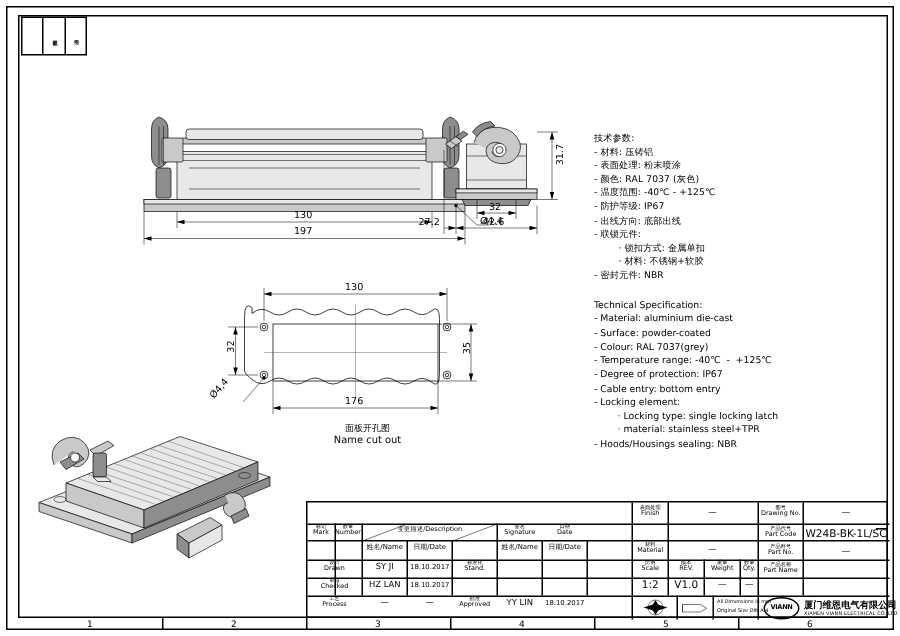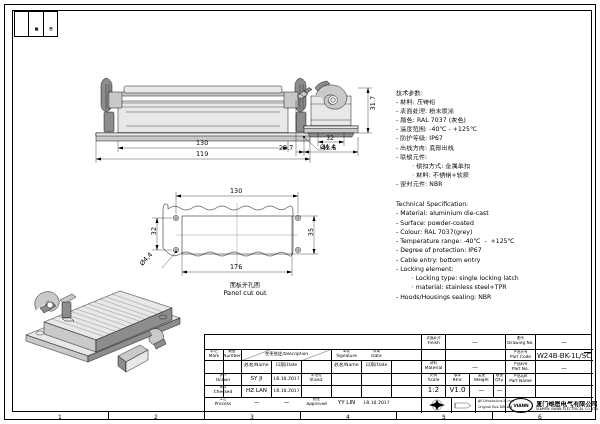--- a/index.html
+++ b/index.html
@@ -132,21 +132,21 @@
       <path d="M96 159 l5 -1.5 l0 3 Z" fill="#000"></path>
       <path d="M310 159 l-5 -1.5 l0 3 Z" fill="#000"></path>
 
       <line class="ln-thin" x1="304" y1="137" x2="318" y2="150"></line>
       <line class="ln-thin" x1="318" y1="150" x2="326" y2="150"></line>
       <circle cx="304" cy="137" r="1.1" fill="#000"></circle>
     </g>
   </svg>
 
   <div class="abs dim" style="left:196px;top:139px;">130</div>
-  <div class="abs dim" style="left:196px;top:150px;">119</div>
+  <div class="abs dim" style="left:196px;top:150px;">197</div>
   <div class="abs dim" style="left:320px;top:143px;">Ø4,4</div>
 
   <svg style="left:0px;top:0px;width:600px;height:424px;">
     <g>
 
       <path class="fill-md" d="M297 96 l7 -5 l4 3 l-7 5 Z"></path>
       <path class="fill-dk" d="M304 91 l5 -3.5 l3 2 l-5 3.5 Z"></path>
       <line class="ln-thin" x1="300" y1="94" x2="306" y2="98"></line>
 
       <rect class="fill-lt" x="311" y="96" width="40" height="30"></rect>
@@ -182,21 +182,21 @@
 
       <line class="ln-thin" x1="296" y1="100" x2="296" y2="156"></line>
       <line class="ln-thin" x1="296" y1="152" x2="304" y2="152"></line>
       <path d="M304 152 l-5 -1.5 l0 3 Z" fill="#000"></path>
     </g>
   </svg>
 
   <div class="abs dim-v" style="left:369px;top:96px;">31.7</div>
   <div class="abs dim" style="left:326px;top:134px;">32</div>
   <div class="abs dim" style="left:322px;top:144px;">42.6</div>
-  <div class="abs dim" style="left:279px;top:144px;">28.7</div>
+  <div class="abs dim" style="left:279px;top:144px;">27.2</div>
 
   <svg style="left:0px;top:0px;width:600px;height:424px;">
     <g>
 
       <path class="ln" d="M168 209
         q6 -5 12 -1 q6 4 12 0 q6 -4 12 0 q6 4 12 0 q6 -4 12 0 q6 4 12 0
         q6 -4 12 0 q6 4 12 0 q6 -4 12 0 q6 4 12 -1
         q5 -4 5 6 l0 36 q0 10 -5 6 q-6 -5 -12 -1 q-6 4 -12 0 q-6 -4 -12 0
         q-6 4 -12 0 q-6 -4 -12 0 q-6 4 -12 0 q-6 -4 -12 0 q-6 4 -12 0
         q-6 -4 -12 0 q-6 4 -12 -1 q-5 -4 -5 -6 l0 -36 q0 -10 5 -6 Z"></path>
@@ -243,21 +243,21 @@
     </g>
   </svg>
 
   <div class="abs dim" style="left:230px;top:187px;">130</div>
   <div class="abs dim" style="left:230px;top:263px;">176</div>
   <div class="abs dim-v" style="left:150px;top:227px;">32</div>
   <div class="abs dim-v" style="left:307px;top:228px;">35</div>
   <div class="abs dim-d" style="left:138px;top:262px;transform:rotate(-48deg);">Ø4,4</div>
 
   <div class="abs caption-cn" style="left:200px;top:281px;width:90px;">面板开孔图</div>
-  <div class="abs caption" style="left:200px;top:289px;width:90px;">Panel cut out</div>
+  <div class="abs caption" style="left:200px;top:289px;width:90px;">Name cut out</div>
 
   <svg style="left:0px;top:0px;width:600px;height:424px;">
     <g>
 
       <path class="fill-lt" d="M26 335 L118 298 L180 318 L88 356 Z"></path>
       <path class="fill-md" d="M26 335 L88 356 L88 362 L26 341 Z"></path>
       <path class="fill-dk" d="M88 356 L180 318 L180 324 L88 362 Z"></path>
 
       <path class="fill-lt" d="M44 322 L120 291 L172 308 L96 340 Z"></path>
       <path class="fill-md" d="M44 322 L96 340 L96 352 L44 334 Z"></path>

